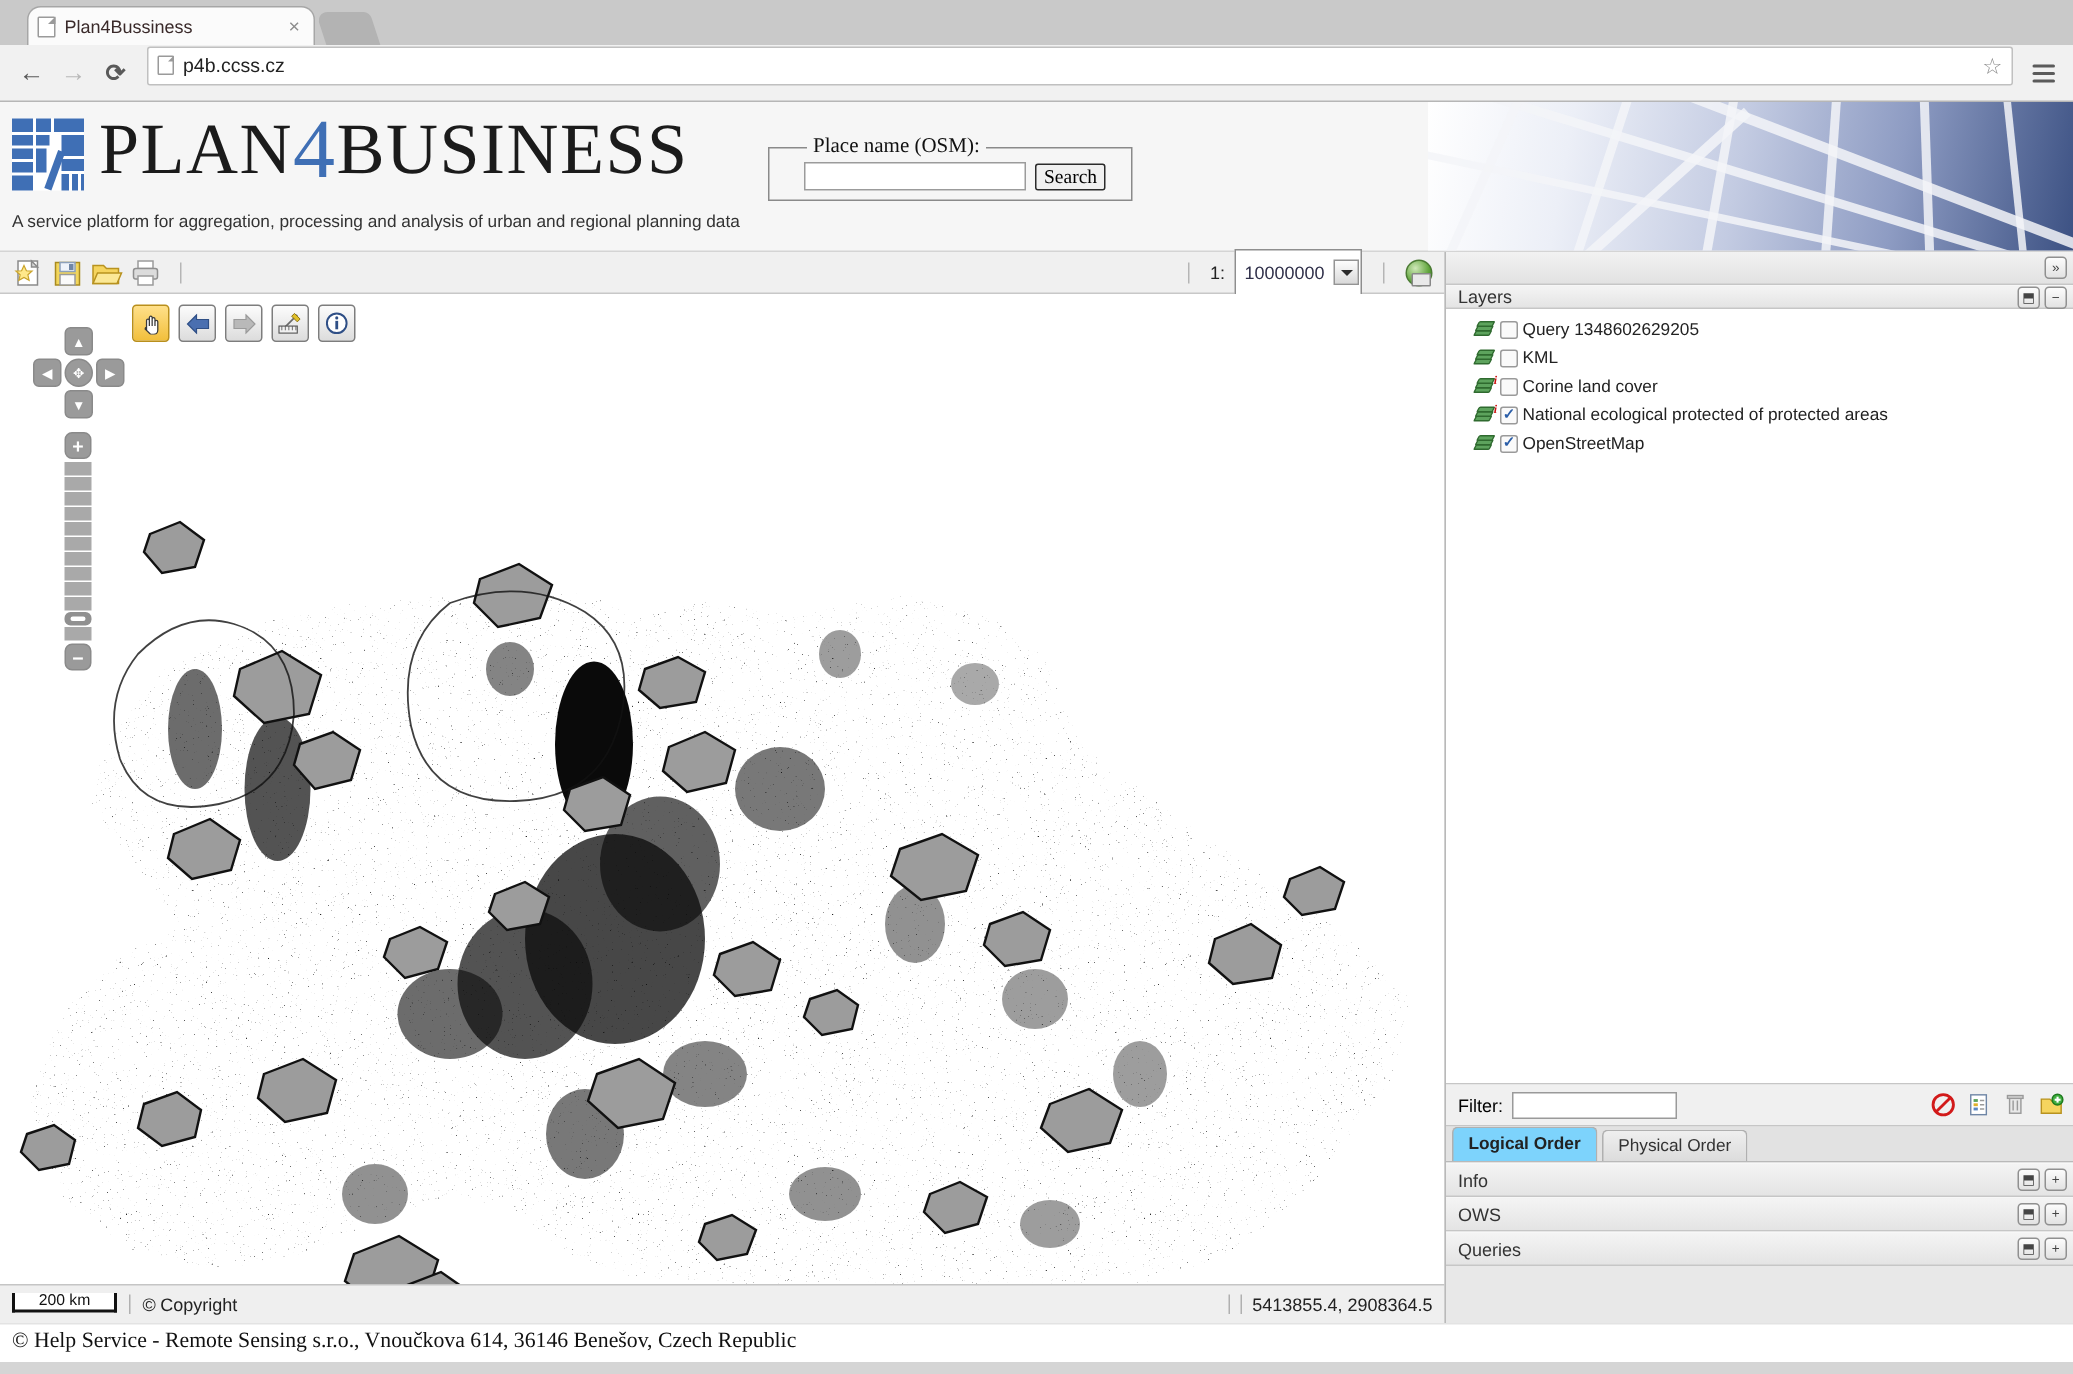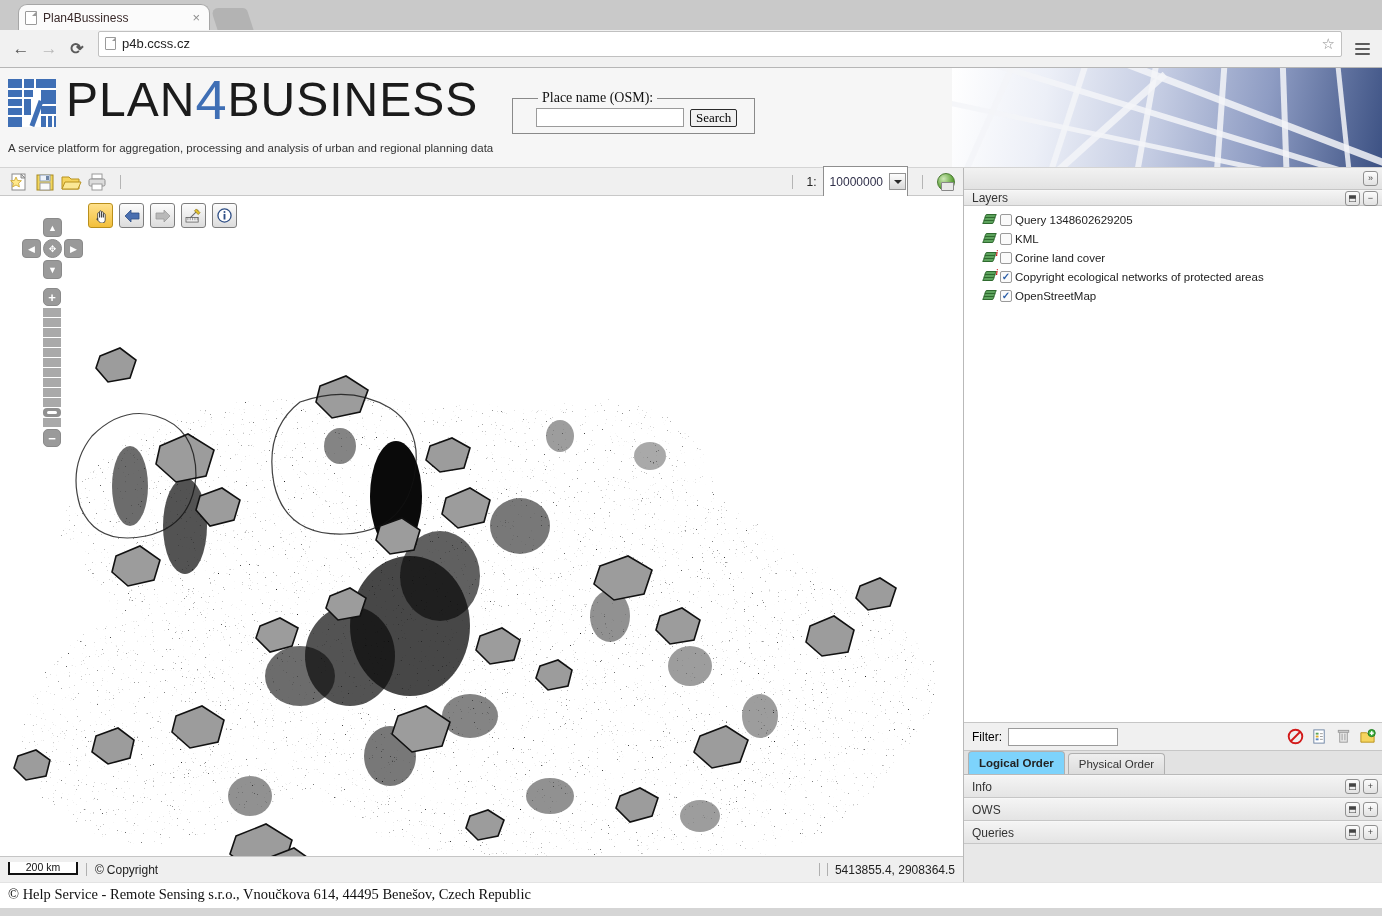--- a/index.html
+++ b/index.html
@@ -98,21 +98,21 @@
   }
   .logo-wrap { position:absolute; left:8px; top:4px; display:flex; align-items:center; }
   .logo-mark {
     width:48px; height:48px; position:relative; margin-right:10px; margin-top:6px;
     background:#fff;
   }
   .logo-mark i {
     position:absolute; background:#3f6fb5; display:block;
   }
   .logo-text {
-    font-family:Liberation Sans, sans-serif;
+    font-family:Liberation Serif, serif;
     font-size:48px; letter-spacing:1px; color:#1b1b1b; line-height:1;
     font-weight:400;
   }
   .logo-text .four { color:#3f6fb5; font-size:56px; vertical-align:-3px; }
   .tagline {
     position:absolute; left:8px; top:74px; font-size:11.5px; color:#333;
   }
 
   .searchbox {
     position:absolute; left:510px; top:22px; width:240px; height:44px;
@@ -617,21 +617,21 @@
         <span class="layer-label">Corine land cover</span>
       </div>
       <div class="layer-row">
         <span class="layer-icon">
           <i class="li-l" style="left:1px;top:7px;"></i>
             <i class="li-l" style="left:2px;top:4px;"></i>
             <i class="li-l" style="left:3px;top:1px;"></i>
           <i class="li-badge">i</i>
         </span>
         <span class="lcheck on"></span>
-        <span class="layer-label">Copyright ecological networks of protected areas</span>
+        <span class="layer-label">National ecological protected of protected areas</span>
       </div>
       <div class="layer-row">
         <span class="layer-icon">
           <i class="li-l" style="left:1px;top:7px;"></i>
             <i class="li-l" style="left:2px;top:4px;"></i>
             <i class="li-l" style="left:3px;top:1px;"></i>
         </span>
         <span class="lcheck on"></span>
         <span class="layer-label">OpenStreetMap</span>
       </div>
@@ -699,17 +699,17 @@
     <div class="acc-row">
       <span>Queries</span>
       <span class="tools">
         <span class="sq-btn">⬒</span>
         <span class="sq-btn">+</span>
       </span>
     </div>
   </div>
 
   <div class="footer">
-    <span>© Help Service - Remote Sensing s.r.o., Vnoučkova 614, 44495 Benešov, Czech Republic</span>
+    <span>© Help Service - Remote Sensing s.r.o., Vnoučkova 614, 36146 Benešov, Czech Republic</span>
     <div class="footer-strip"></div>
   </div>
 
 </div>
 
 </body></html>

